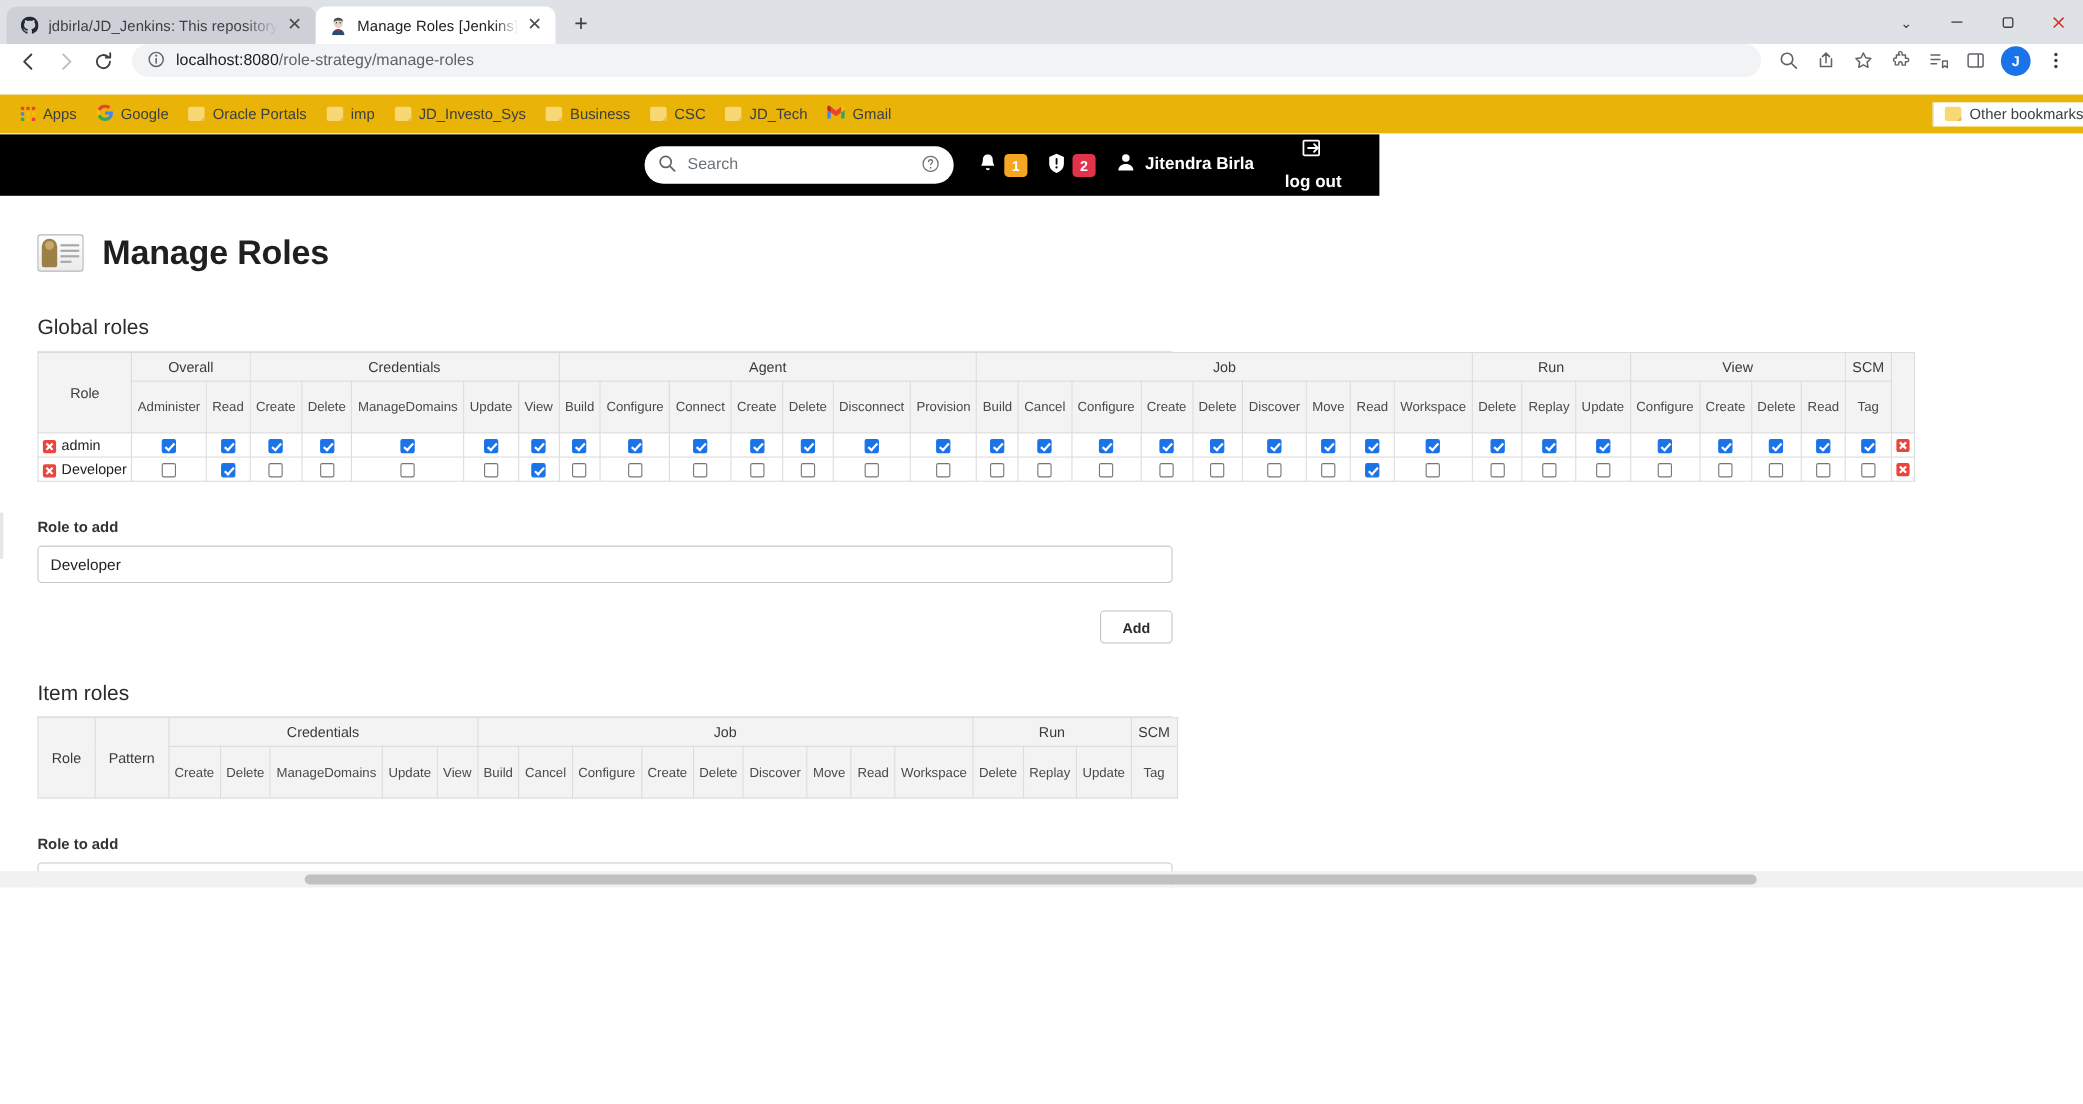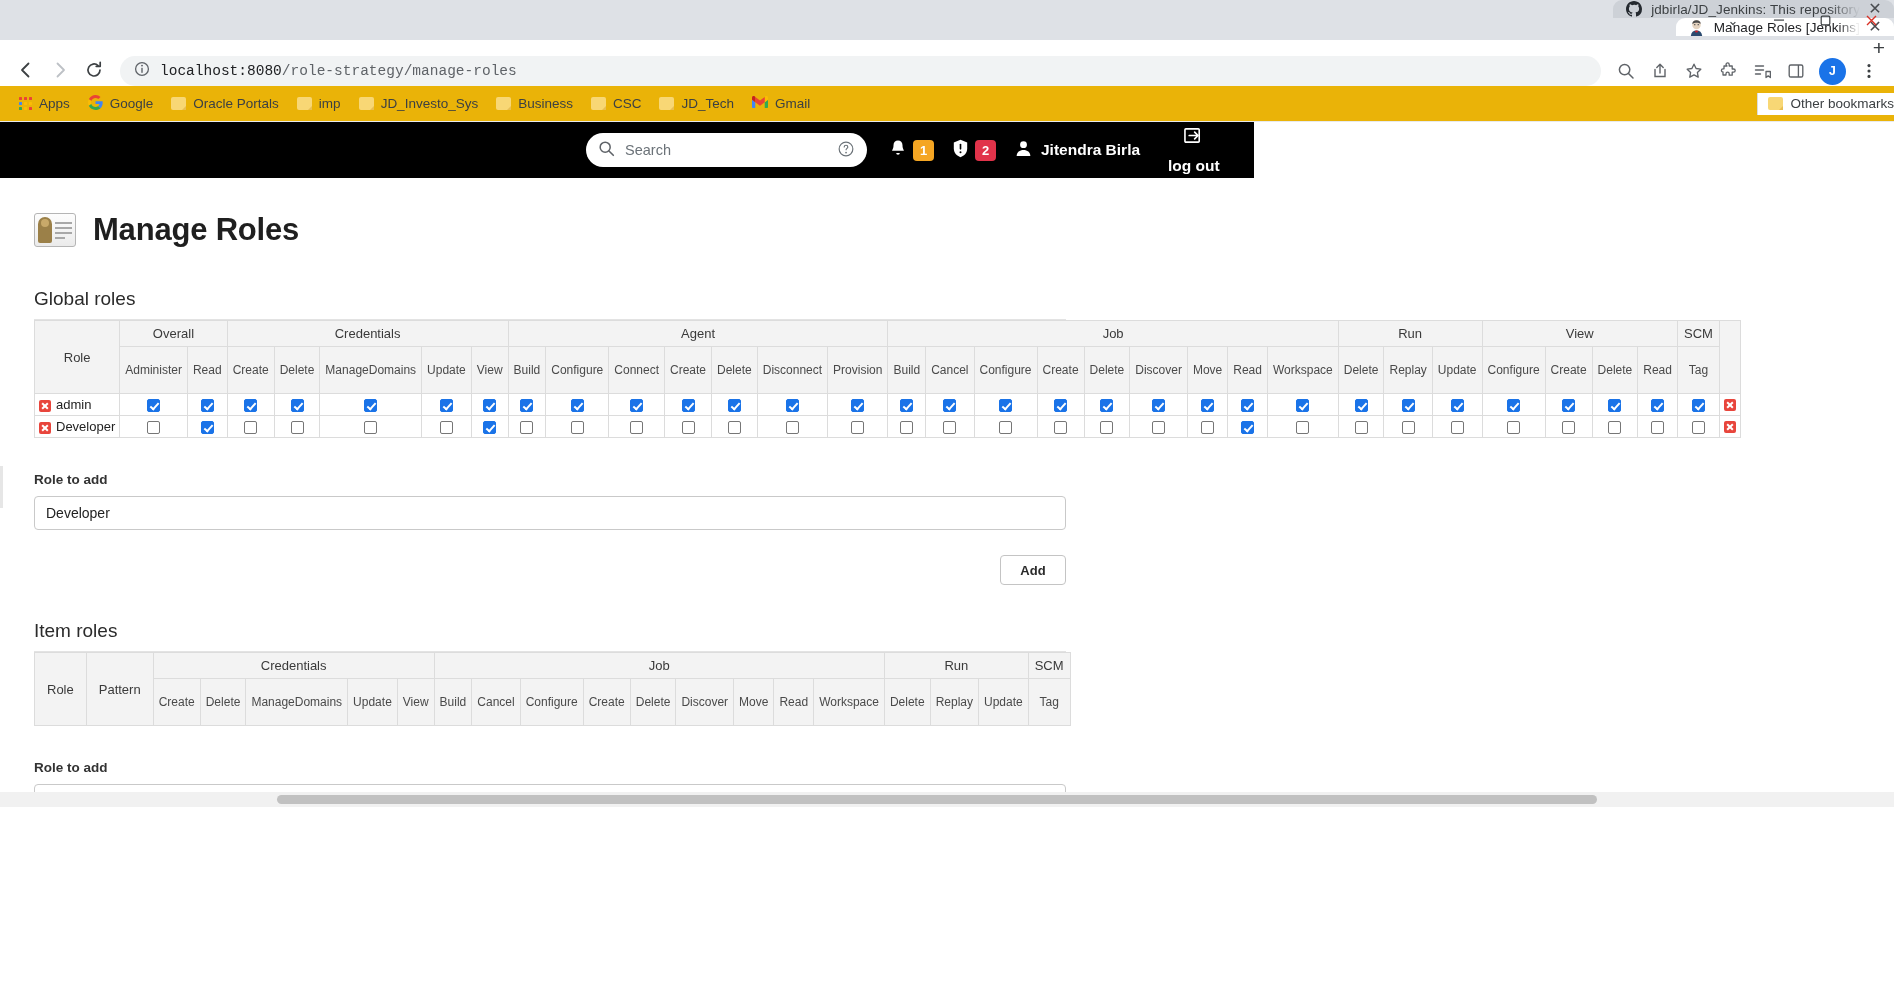--- a/index.html
+++ b/index.html
@@ -8,21 +8,21 @@
     font-family: "Liberation Sans", sans-serif;
     background: #ffffff;
     font-size: 13px;
     color: #1f1f1f;
   }
 
   
   .browser { width: 1894px; background: #dee1e6; }
   .tabstrip {
     height: 40px; display: flex; align-items: flex-end;
-    background: #dee1e6; padding-left: 6px; position: relative; flex-direction: column;
+    background: #dee1e6; padding-left: 6px; position: relative;
   }
   .tab {
     height: 34px; display: flex; align-items: center;
     padding: 0 10px 0 12px; border-radius: 9px 9px 0 0;
     min-width: 180px; max-width: 290px; position: relative;
   }
   .tab.inactive { background: #cdd1d7; color: #3c4043; }
   .tab.active { background: #ffffff; color: #202124; }
   .tab-favicon {
     width: 17px; height: 17px; flex: 0 0 17px; margin-right: 9px;
@@ -48,22 +48,22 @@
     position: absolute; right: 0; top: 0; height: 40px;
     display: flex; align-items: center; gap: 0;
   }
   .win-btn {
     width: 46px; height: 40px; display: flex;
     align-items: center; justify-content: center; color: #3c4043;
   }
   .win-btn.close { color: #d93025; }
 
   .toolbar {
-    height: 46px; background: #ffffff; display: flex; align-items: flex-end;
-    padding: 0 10px; gap: 2px; font-family: Liberation Mono, monospace;
+    height: 46px; background: #ffffff; display: flex; align-items: flex-start;
+    padding: 0 10px; gap: 2px;
   }
   .nav-btn {
     width: 32px; height: 32px; border-radius: 50%;
     display: flex; align-items: center; justify-content: center;
     color: #5f6368; flex: 0 0 32px;
   }
   .nav-btn.dim { color: #bdc1c6; }
   .omnibox {
     flex: 1; height: 30px; background: #f1f3f4; border-radius: 16px;
     display: flex; align-items: center; padding: 0 14px; margin: 0 8px;

